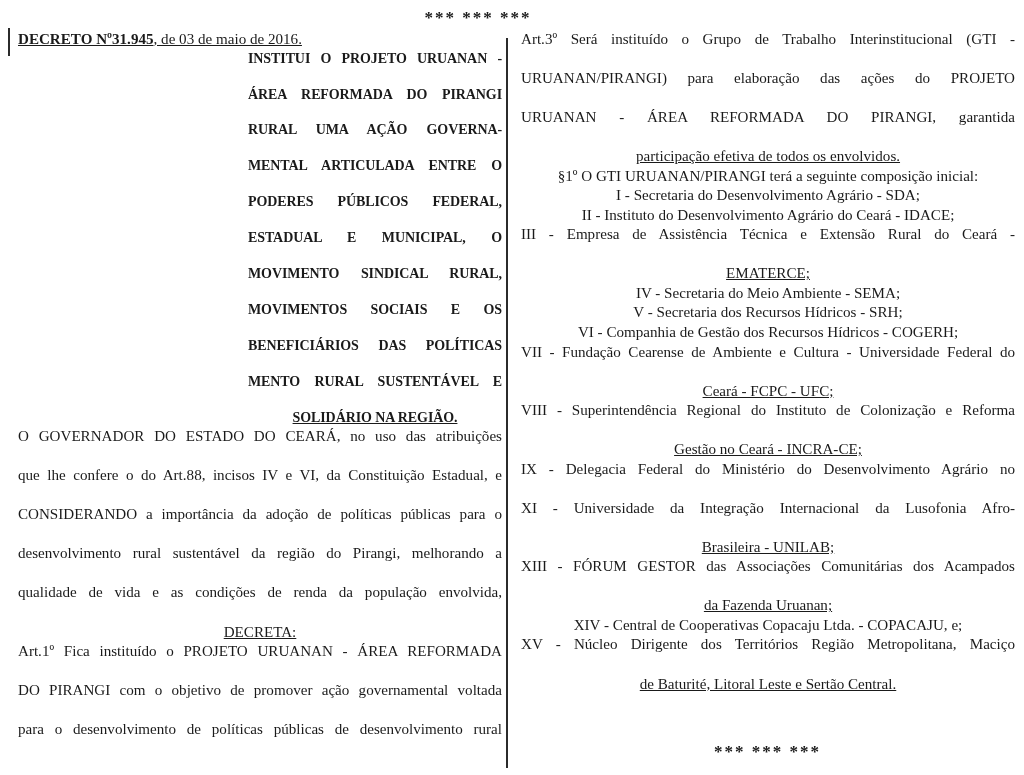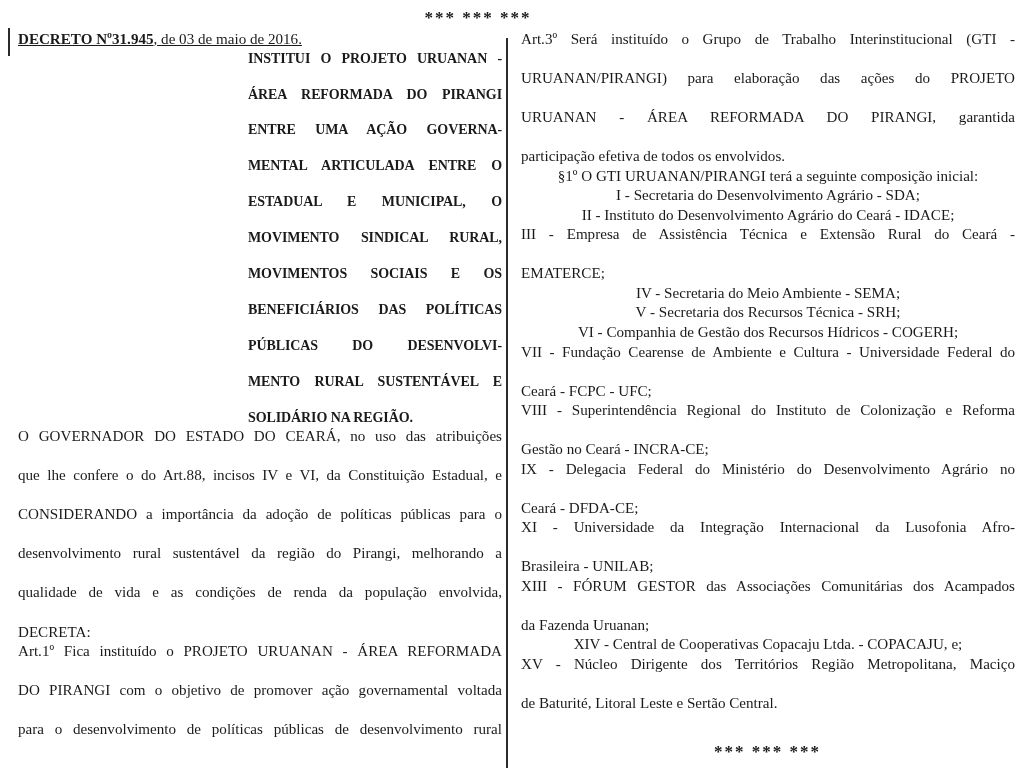--- a/index.html
+++ b/index.html
@@ -123,47 +123,48 @@
     text-align: justify;
     text-justify: inter-word;
   }
   .jline:after {
     content: "";
     display: inline-block;
     width: 100%;
   }
   .jline-last {
     display: block;
-    text-align: left;
+    text-align: center;
+    text-decoration: underline;
   }
 </style>
 </head>
 <body>
 
 <div class="page">
 
   <div class="sep-top">***  ***  ***</div>
 
   <div class="left-rule"></div>
   <div class="col-divider"></div>
 
   <div class="col col-left">
 
     <p class="decreto-head"><b>DECRETO Nº31.945</b><span>, de 03 de maio de 2016.</span></p>
 
     <div class="ementa">
       <span class="jline">INSTITUI O PROJETO URUANAN -</span>
       <span class="jline">ÁREA REFORMADA DO PIRANGI</span>
-      <span class="jline">ENTRE UMA AÇÃO GOVERNA-</span>
+      <span class="jline">RURAL UMA AÇÃO GOVERNA-</span>
       <span class="jline">MENTAL ARTICULADA ENTRE O</span>
+      <span class="jline">PODERES PÚBLICOS FEDERAL,</span>
       <span class="jline">ESTADUAL E MUNICIPAL, O</span>
       <span class="jline">MOVIMENTO SINDICAL RURAL,</span>
       <span class="jline">MOVIMENTOS SOCIAIS E OS</span>
       <span class="jline">BENEFICIÁRIOS DAS POLÍTICAS</span>
-      <span class="jline">PÚBLICAS DO DESENVOLVI-</span>
       <span class="jline">MENTO RURAL SUSTENTÁVEL E</span>
       <span class="jline-last">SOLIDÁRIO NA REGIÃO.</span>
     </div>
 
     <p class="body-para">
       <span class="jline">O GOVERNADOR DO ESTADO DO CEARÁ, no uso das atribuições</span>
       <span class="jline">que lhe confere o do Art.88, incisos IV e VI, da Constituição Estadual, e</span>
       <span class="jline">CONSIDERANDO a importância da adoção de políticas públicas para o</span>
       <span class="jline">desenvolvimento rural sustentável da região do Pirangi, melhorando a</span>
       <span class="jline">qualidade de vida e as condições de renda da população envolvida,</span>
@@ -192,36 +193,35 @@
 
     <p class="last-line-left">I - Secretaria do Desenvolvimento Agrário - SDA;</p>
     <p class="last-line-left">II - Instituto do Desenvolvimento Agrário do Ceará - IDACE;</p>
 
     <p class="body-para">
       <span class="jline">III - Empresa de Assistência Técnica e Extensão Rural do Ceará -</span>
       <span class="jline-last">EMATERCE;</span>
     </p>
 
     <p class="last-line-left">IV - Secretaria do Meio Ambiente - SEMA;</p>
-    <p class="last-line-left">V - Secretaria dos Recursos Técnica - SRH;</p>
+    <p class="last-line-left">V - Secretaria dos Recursos Hídricos - SRH;</p>
     <p class="last-line-left">VI - Companhia de Gestão dos Recursos Hídricos - COGERH;</p>
 
     <p class="body-para">
       <span class="jline">VII - Fundação Cearense de Ambiente e Cultura - Universidade Federal do</span>
       <span class="jline-last">Ceará - FCPC - UFC;</span>
     </p>
 
     <p class="body-para">
       <span class="jline">VIII - Superintendência Regional do Instituto de Colonização e Reforma</span>
       <span class="jline-last">Gestão no Ceará - INCRA-CE;</span>
     </p>
 
     <p class="body-para">
       <span class="jline">IX - Delegacia Federal do Ministério do Desenvolvimento Agrário no</span>
-      <span class="jline-last">Ceará - DFDA-CE;</span>
     </p>
 
 
     <p class="body-para">
       <span class="jline">XI - Universidade da Integração Internacional da Lusofonia Afro-</span>
       <span class="jline-last">Brasileira - UNILAB;</span>
     </p>
 
 
     <p class="body-para">

